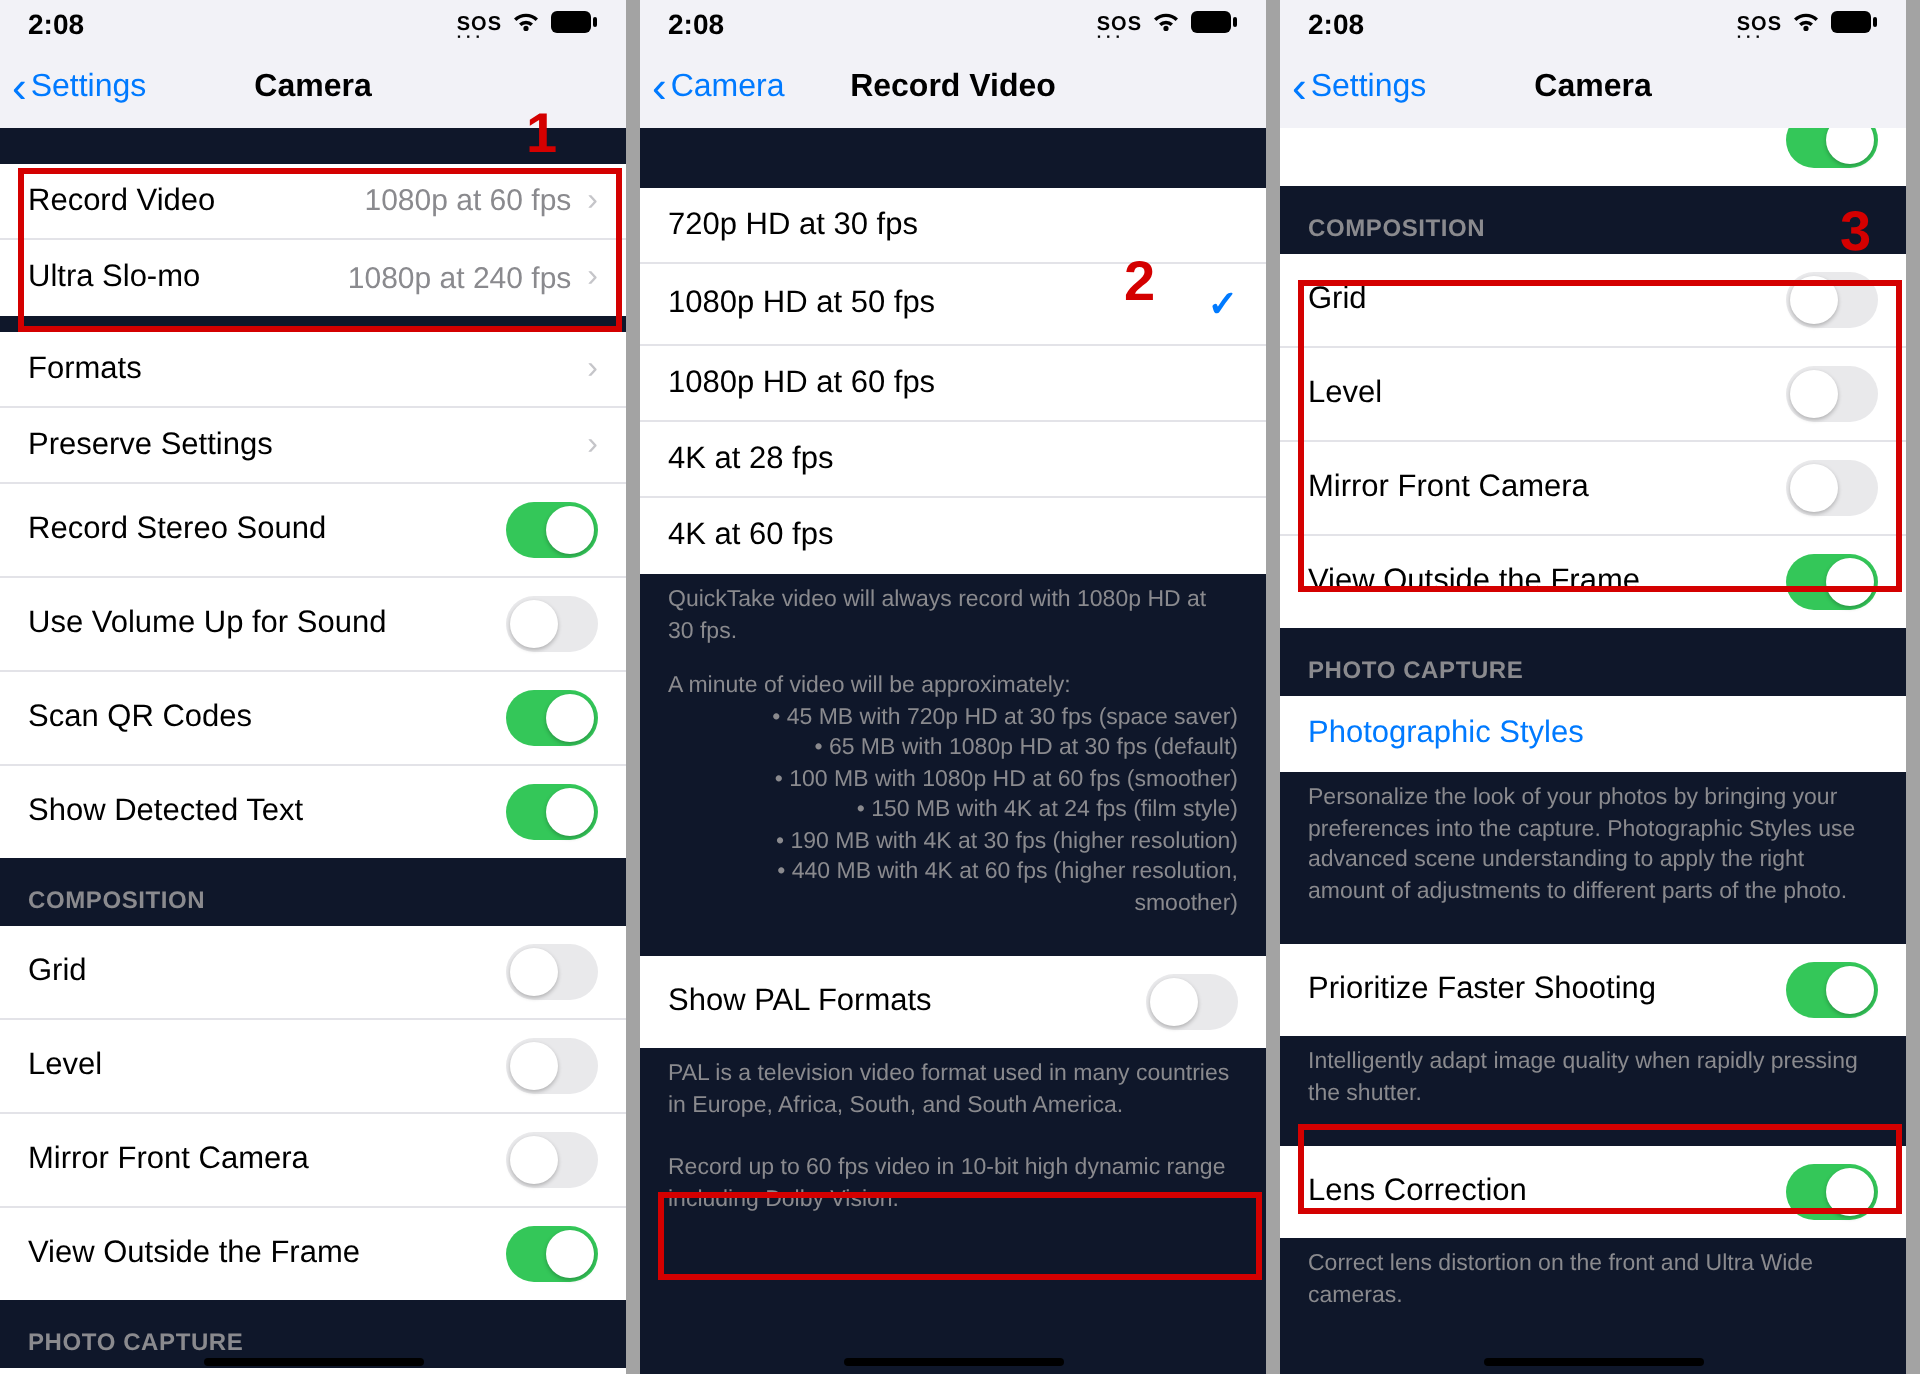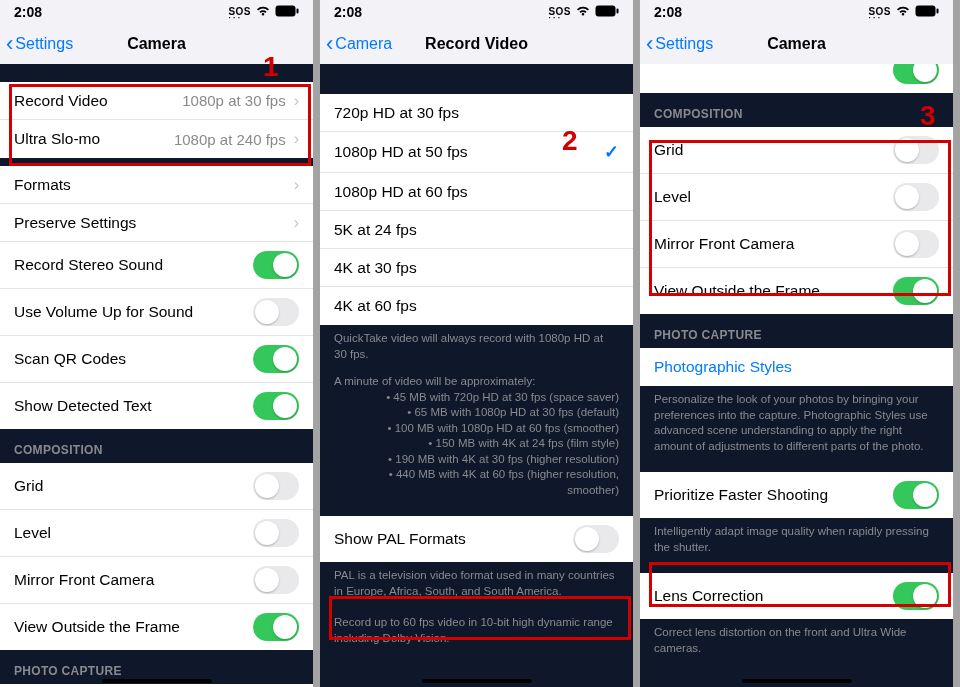--- a/index.html
+++ b/index.html
@@ -138,21 +138,21 @@
       <span class="chev">‹</span>
       <span>Settings</span>
     </div>
     <div class="title">Camera</div>
   </div>
 
   <div class="content">
     <div class="group first">
       <div class="row">
         <span class="label">Record Video</span>
-        <span class="value">1080p at 30 fps</span>
+        <span class="value">1080p at 60 fps</span>
         <span class="chev-r">›</span>
       </div>
       <div class="row">
         <span class="label">Ultra Slo-mo</span>
         <span class="value">1080p at 240 fps</span>
         <span class="chev-r">›</span>
       </div>
     </div>
     <div class="group">
       <div class="row">
@@ -243,24 +243,21 @@
         <span class="label">720p HD at 30 fps</span>
       </div>
       <div class="row">
         <span class="label">1080p HD at 50 fps</span>
         <span class="check">✓</span>
       </div>
       <div class="row">
         <span class="label">1080p HD at 60 fps</span>
       </div>
       <div class="row">
-        <span class="label">5K at 24 fps</span>
-      </div>
-      <div class="row">
-        <span class="label">4K at 30 fps</span>
+        <span class="label">4K at 28 fps</span>
       </div>
       <div class="row">
         <span class="label">4K at 60 fps</span>
       </div>
     </div>
     <div class="footer-text">QuickTake video will always record with 1080p HD at 30 fps.</div>
     <div class="footer-text" style="padding-top:2px">
       <span>A minute of video will be approximately:</span>
       <span class="bullet">• 45 MB with 720p HD at 30 fps (space saver)</span>
       <span class="bullet">• 65 MB with 1080p HD at 30 fps (default)</span>

